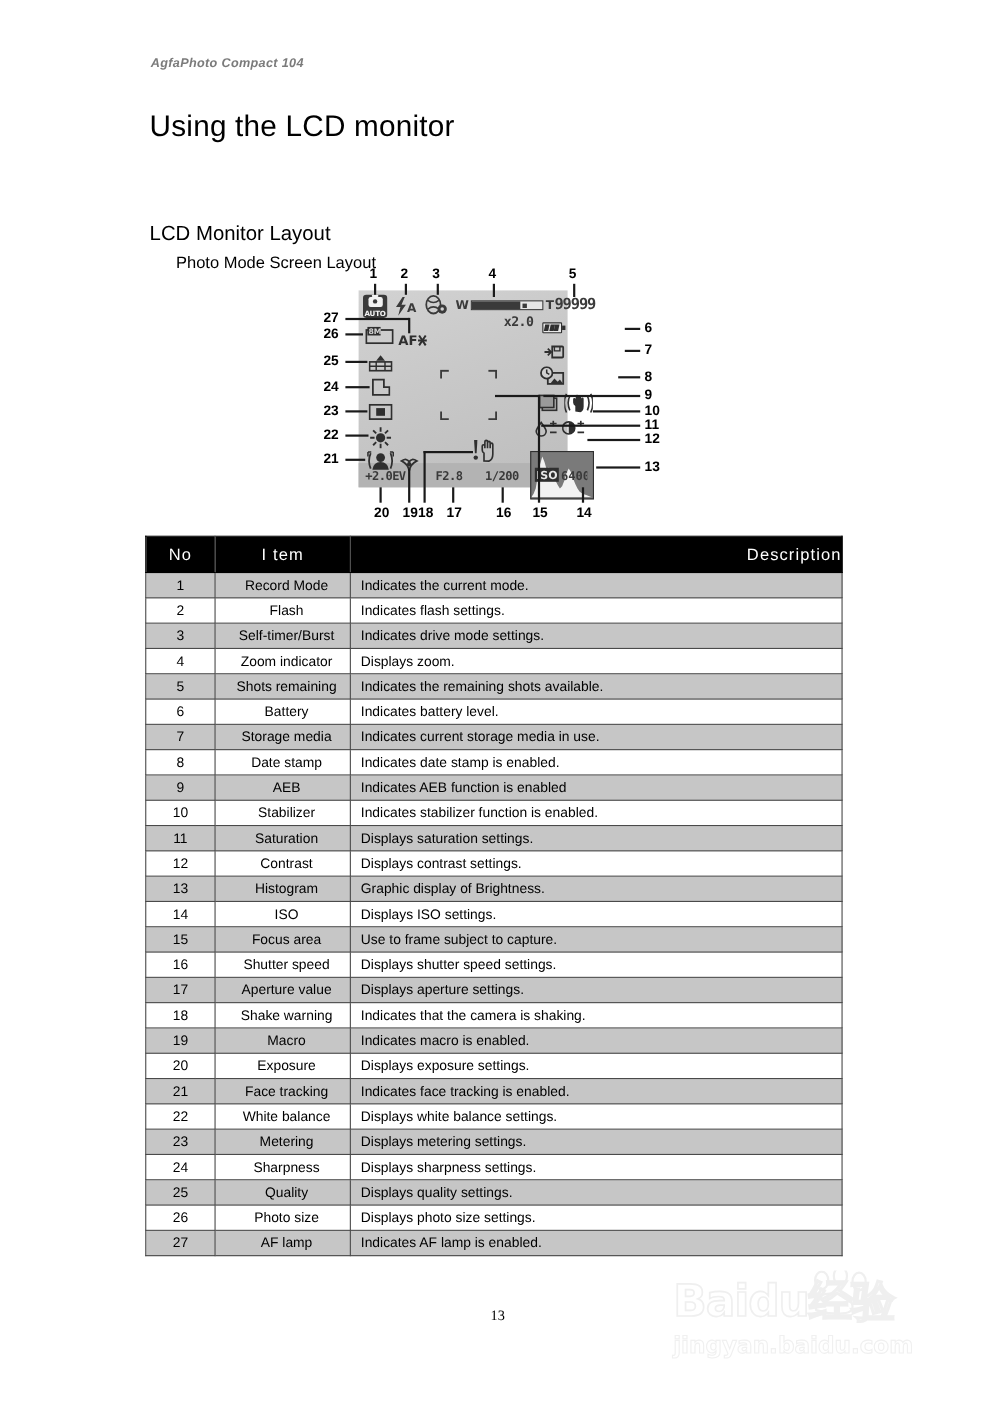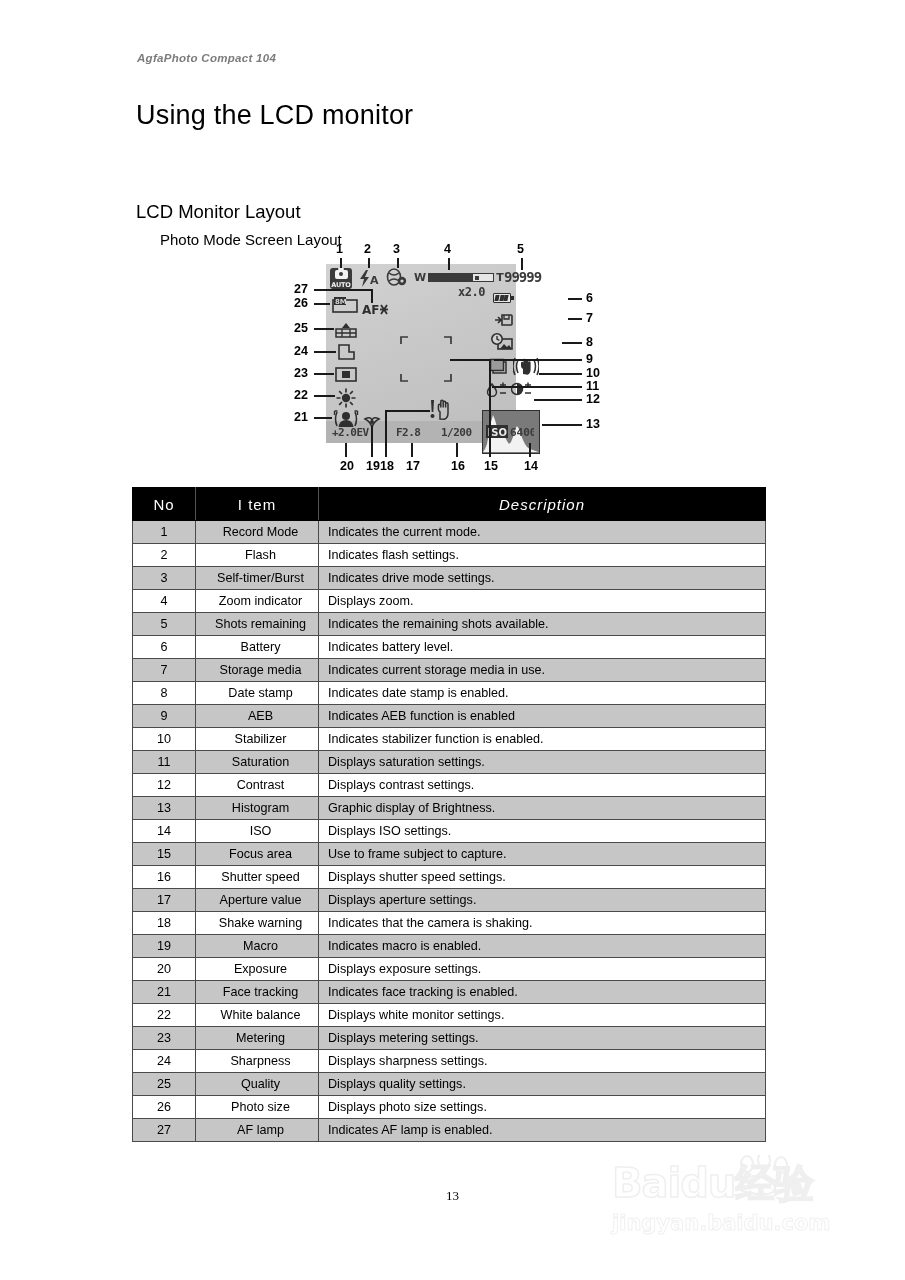--- a/index.html
+++ b/index.html
@@ -570,21 +570,21 @@
 
     <div class="cn" style="left:234px; top:219px;">14</div>
     <div class="lead lead-v" style="left:239px; top:203px; height:14px;"></div>
   </div>
 
   <table class="tbl">
     <thead>
       <tr>
         <th class="col-no sep">No</th>
         <th class="col-it sep" style="text-align:center; padding-left:0 !important;">I tem</th>
-        <th class="col-de" style="text-align:center; padding-left:0 !important;font-style:italic;">Description</th>
+        <th class="col-de" style="text-align:right; padding-left:0 !important;">Description</th>
       </tr>
     </thead>
     <tbody>
         <tr class="odd">
           <td class="col-no">1</td>
           <td class="col-it">Record Mode</td>
           <td class="col-de">Indicates the current mode.</td>
         </tr>
         <tr class="even">
           <td class="col-no">2</td>
@@ -682,21 +682,21 @@
           <td class="col-de">Displays exposure settings.</td>
         </tr>
         <tr class="odd">
           <td class="col-no">21</td>
           <td class="col-it">Face tracking</td>
           <td class="col-de">Indicates face tracking is enabled.</td>
         </tr>
         <tr class="even">
           <td class="col-no">22</td>
           <td class="col-it">White balance</td>
-          <td class="col-de">Displays white monitor settings.</td>
+          <td class="col-de">Displays white balance settings.</td>
         </tr>
         <tr class="odd">
           <td class="col-no">23</td>
           <td class="col-it">Metering</td>
           <td class="col-de">Displays metering settings.</td>
         </tr>
         <tr class="even">
           <td class="col-no">24</td>
           <td class="col-it">Sharpness</td>
           <td class="col-de">Displays sharpness settings.</td>

